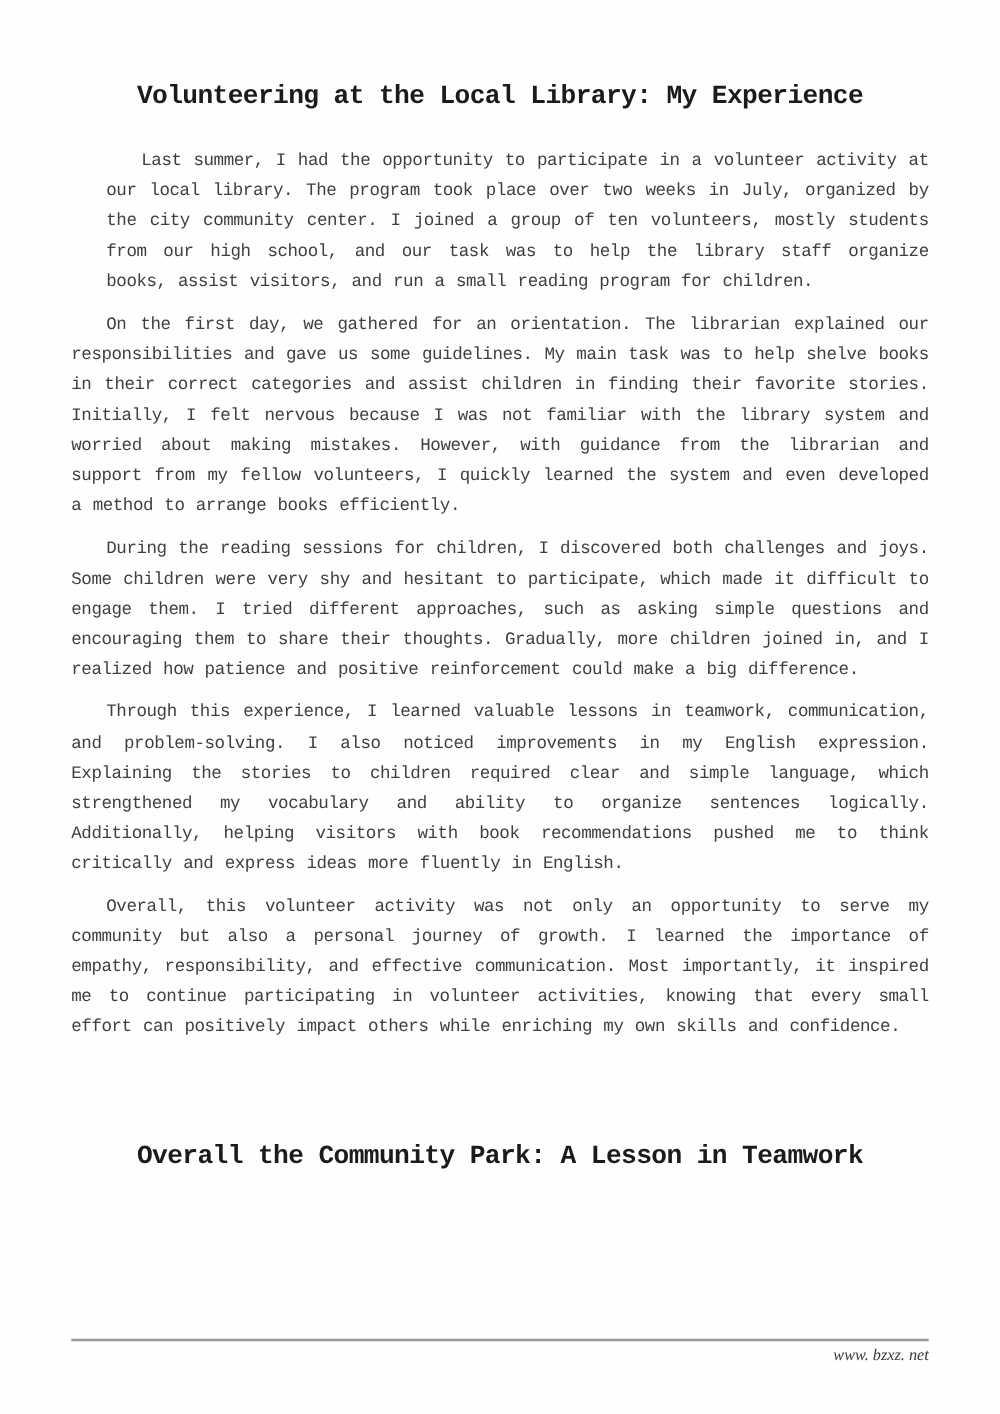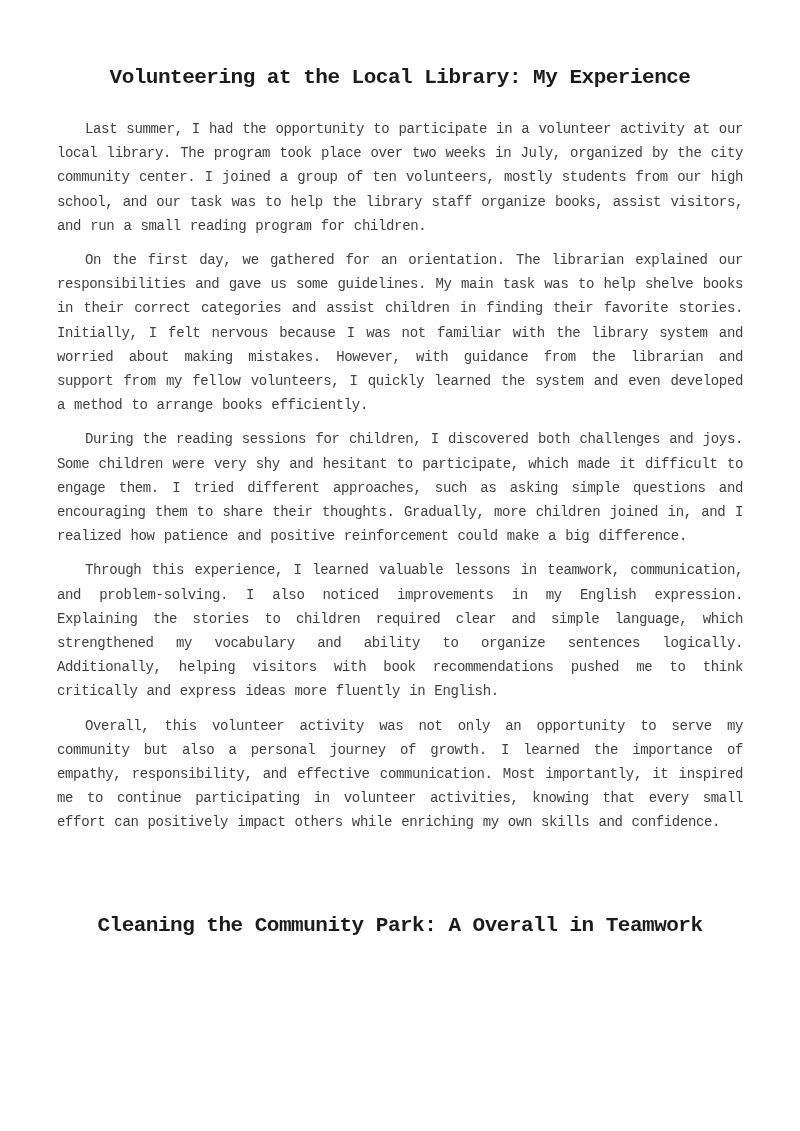--- a/index.html
+++ b/index.html
@@ -51,21 +51,21 @@
   .essay-2 .essay-title { margin-top: 76px; }
   .essay-paragraph {
     margin: 10px 0 0 0;
     font-size: 14px;
     line-height: 24.2px;
     letter-spacing: -0.35px;
     text-align: justify;
     text-indent: 28px;
     word-spacing: 1px;
   }
-  .essay-title + .essay-paragraph { margin-top: 24px; }
+  .essay-title + .essay-paragraph { margin-top: 24px; margin-left: 28px; }
   .page-footer {
     position: absolute;
     z-index: 1;
     left: 57px;
     right: 57px;
     top: 1071px;
   }
   .footer-divider {
     border-top: 2px solid #9a9a9a;
     height: 0;
@@ -90,19 +90,23 @@
     <section class="essay essay-1">
       <h1 class="essay-title">Volunteering at the Local Library: My Experience</h1>
       <p class="essay-paragraph">Last summer, I had the opportunity to participate in a volunteer activity at our local library. The program took place over two weeks in July, organized by the city community center. I joined a group of ten volunteers, mostly students from our high school, and our task was to help the library staff organize books, assist visitors, and run a small reading program for children.</p>
       <p class="essay-paragraph">On the first day, we gathered for an orientation. The librarian explained our responsibilities and gave us some guidelines. My main task was to help shelve books in their correct categories and assist children in finding their favorite stories. Initially, I felt nervous because I was not familiar with the library system and worried about making mistakes. However, with guidance from the librarian and support from my fellow volunteers, I quickly learned the system and even developed a method to arrange books efficiently.</p>
       <p class="essay-paragraph">During the reading sessions for children, I discovered both challenges and joys. Some children were very shy and hesitant to participate, which made it difficult to engage them. I tried different approaches, such as asking simple questions and encouraging them to share their thoughts. Gradually, more children joined in, and I realized how patience and positive reinforcement could make a big difference.</p>
       <p class="essay-paragraph">Through this experience, I learned valuable lessons in teamwork, communication, and problem-solving. I also noticed improvements in my English expression. Explaining the stories to children required clear and simple language, which strengthened my vocabulary and ability to organize sentences logically. Additionally, helping visitors with book recommendations pushed me to think critically and express ideas more fluently in English.</p>
       <p class="essay-paragraph">Overall, this volunteer activity was not only an opportunity to serve my community but also a personal journey of growth. I learned the importance of empathy, responsibility, and effective communication. Most importantly, it inspired me to continue participating in volunteer activities, knowing that every small effort can positively impact others while enriching my own skills and confidence.</p>
     </section>
 
     <section class="essay essay-2">
-      <h1 class="essay-title">Cleaning the Community Park: A Overall in Teamwork</h1>
+      <h1 class="essay-title">Overall the Community Park: A Lesson in Teamwork</h1>
     </section>
 
   </main>
 
+  <footer class="page-footer">
+    <div class="footer-divider"></div>
+    <div class="footer-url">www. bzxz. net</div>
+  </footer>
 
 </div>
 
 </body></html>

